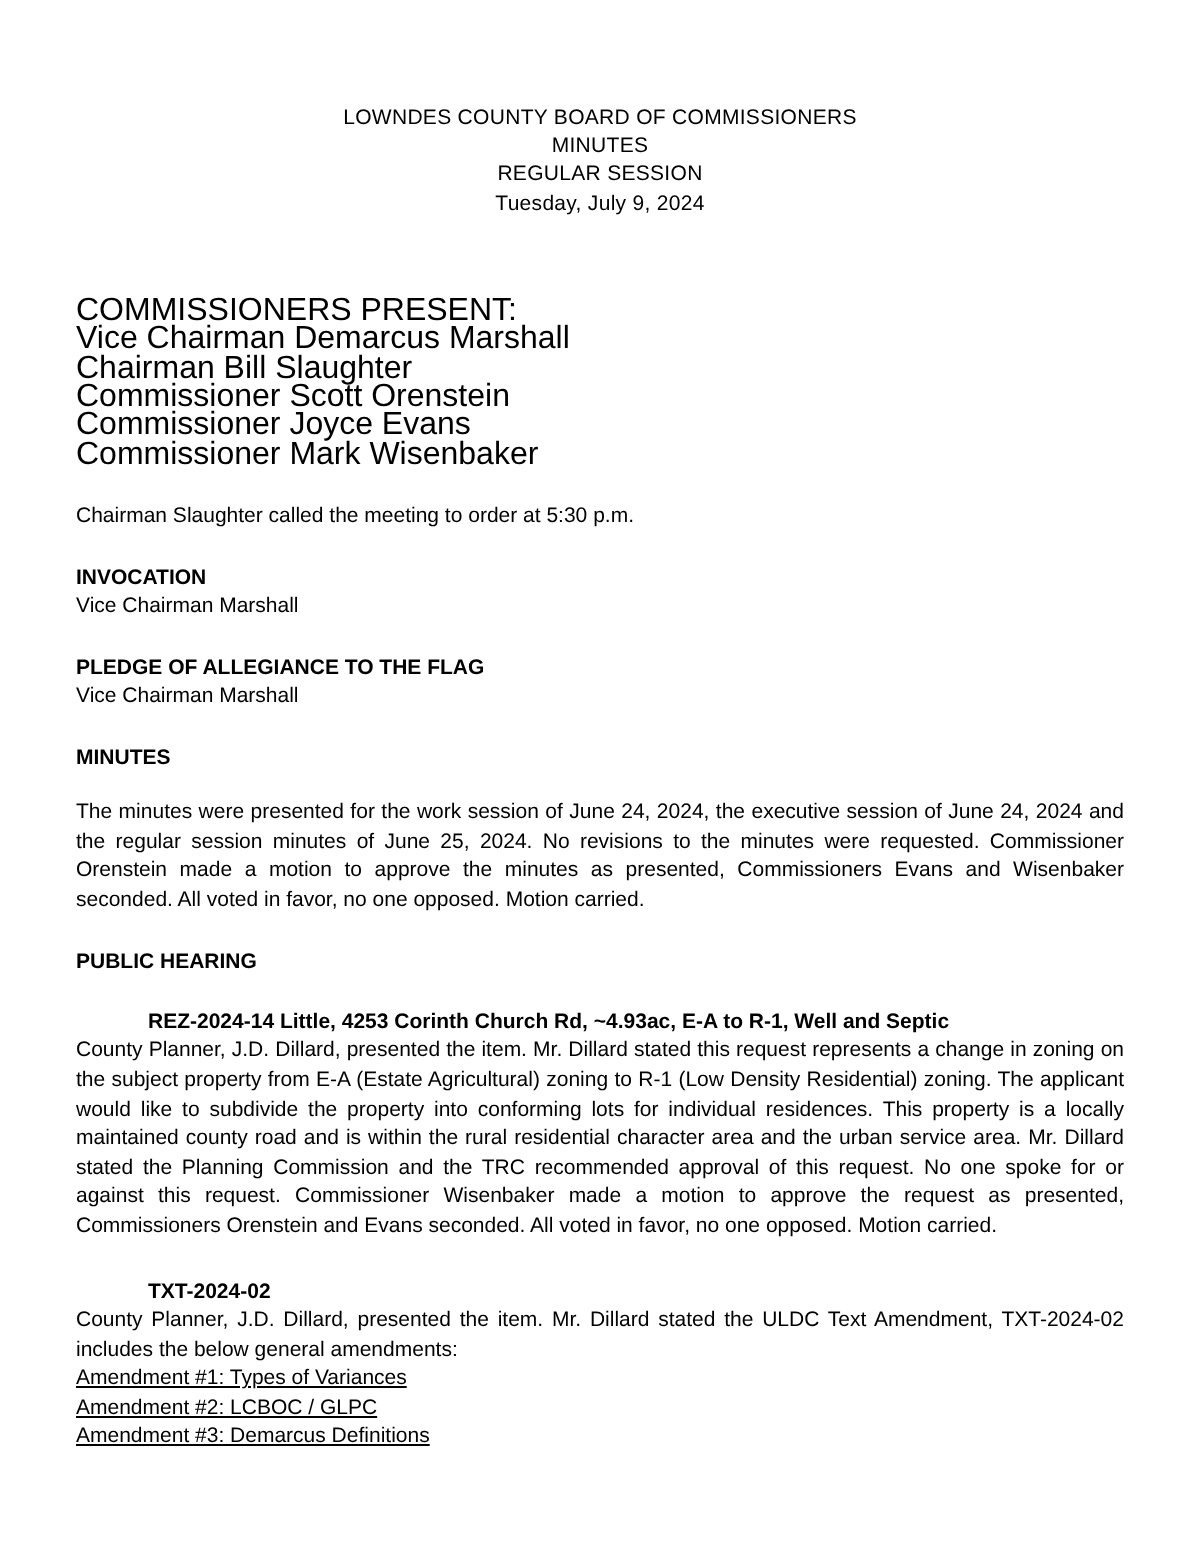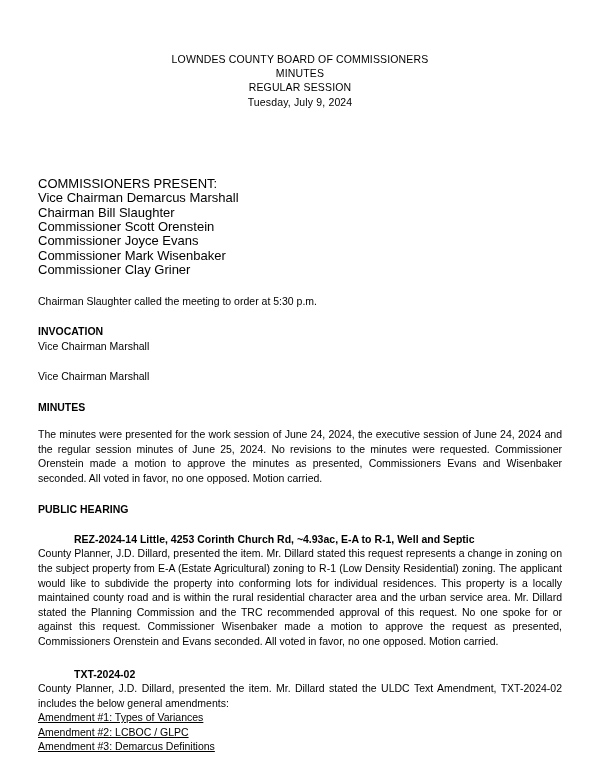--- a/index.html
+++ b/index.html
@@ -28,23 +28,22 @@
     font-size: 10.5px;
     line-height: 14.2px;
   }
   .doc-header div {
     letter-spacing: 0.15px;
   }
   .spacer-after-header {
     height: 40px;
   }
   .block {
-    font-size: 13px;
+    font-size: 16px;
     line-height: 14.4px;
-    margin-top: 28px;
   }
   .present-list div {
     white-space: nowrap;
   }
   .gap-sm { height: 13px; }
   .gap-md { height: 16px; }
   .gap-lg { height: 18px; }
   .section-title {
     font-weight: bold;
     font-size: 10.5px;
@@ -86,34 +85,34 @@
 
   <div class="spacer-after-header"></div>
 
   <div class="block present-list">
     <div>COMMISSIONERS PRESENT:</div>
     <div>Vice Chairman Demarcus Marshall</div>
     <div>Chairman Bill Slaughter</div>
     <div>Commissioner Scott Orenstein</div>
     <div>Commissioner Joyce Evans</div>
     <div>Commissioner Mark Wisenbaker</div>
-    <div>Commissioner Clay Griner</div>
   </div>
 
   <div class="gap-md"></div>
 
   <div class="para-nojust">Chairman Slaughter called the meeting to order at 5:30 p.m.</div>
 
   <div class="gap-md"></div>
 
   <div class="section-title">INVOCATION</div>
   <div class="para-nojust">Vice Chairman Marshall</div>
 
   <div class="gap-md"></div>
 
+  <div class="section-title">PLEDGE OF ALLEGIANCE TO THE FLAG</div>
   <div class="para-nojust">Vice Chairman Marshall</div>
 
   <div class="gap-md"></div>
 
   <div class="section-title">MINUTES</div>
   <div class="gap-sm"></div>
   <div class="para">The minutes were presented for the work session of June 24, 2024, the executive session of June 24, 2024 and the regular session minutes of June 25, 2024.  No revisions to the minutes were requested.  Commissioner Orenstein made a motion to approve the minutes as presented, Commissioners Evans and Wisenbaker seconded.  All voted in favor, no one opposed.  Motion carried.</div>
 
   <div class="gap-md"></div>
 

